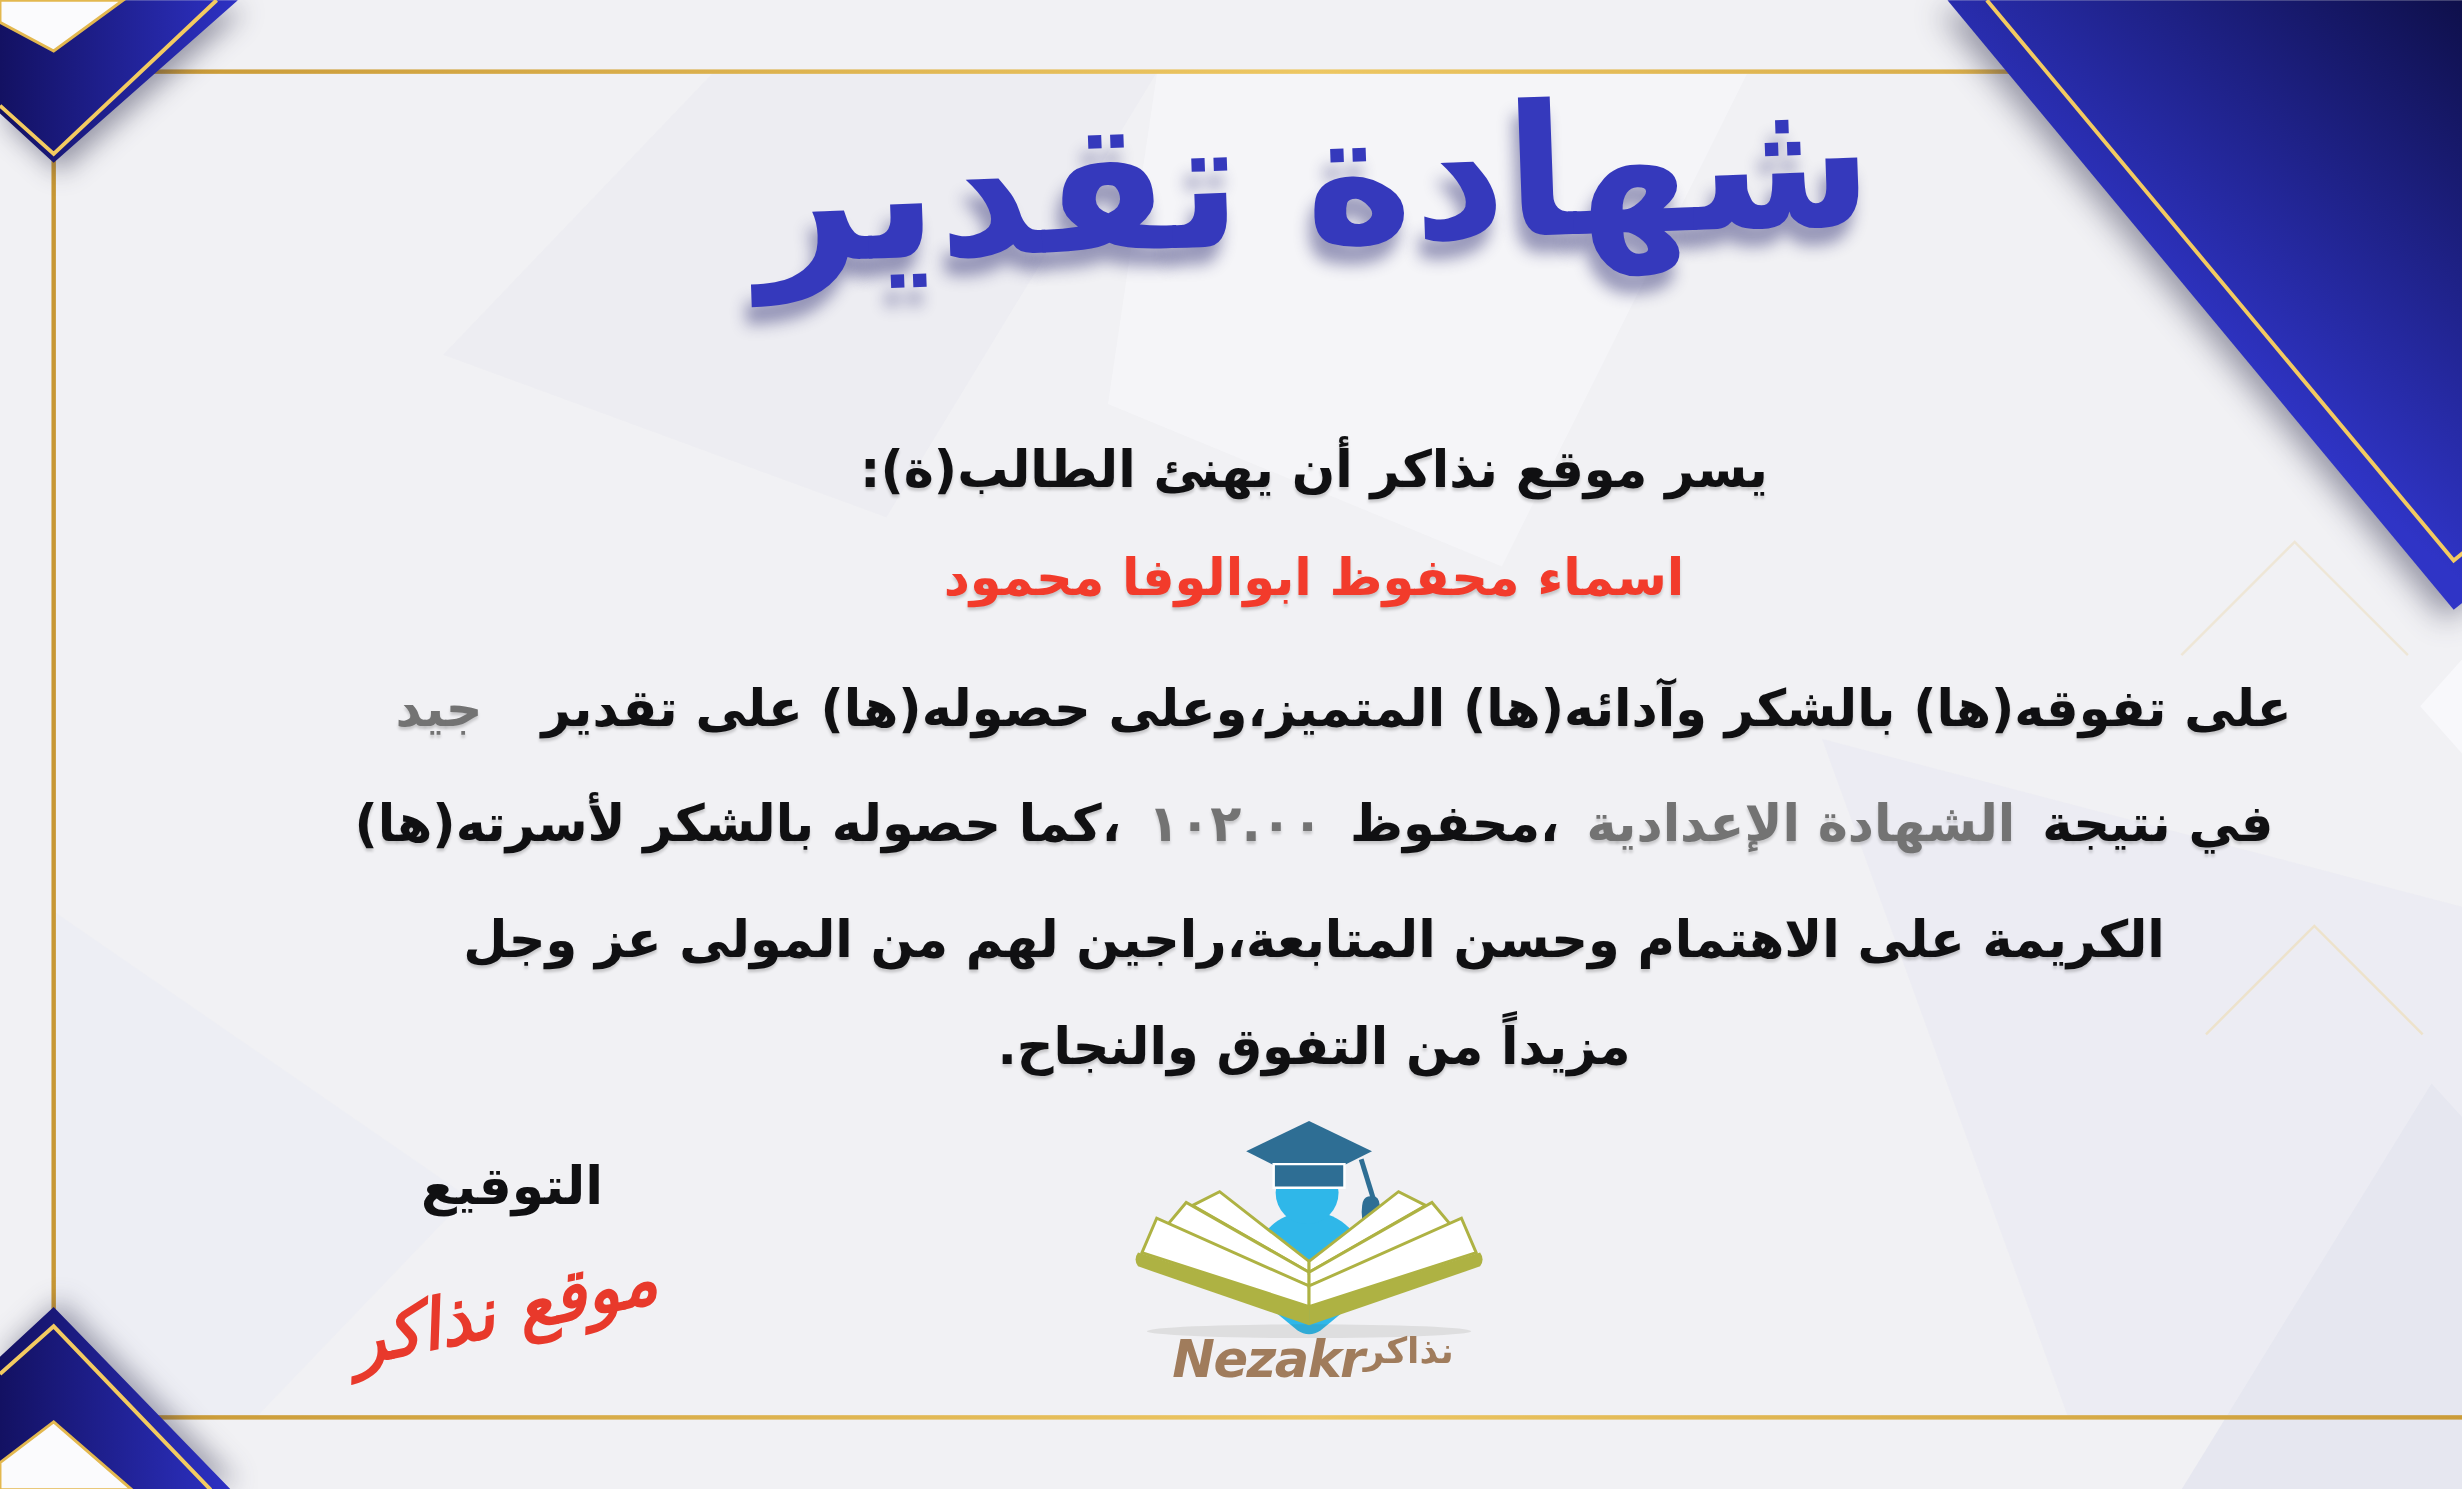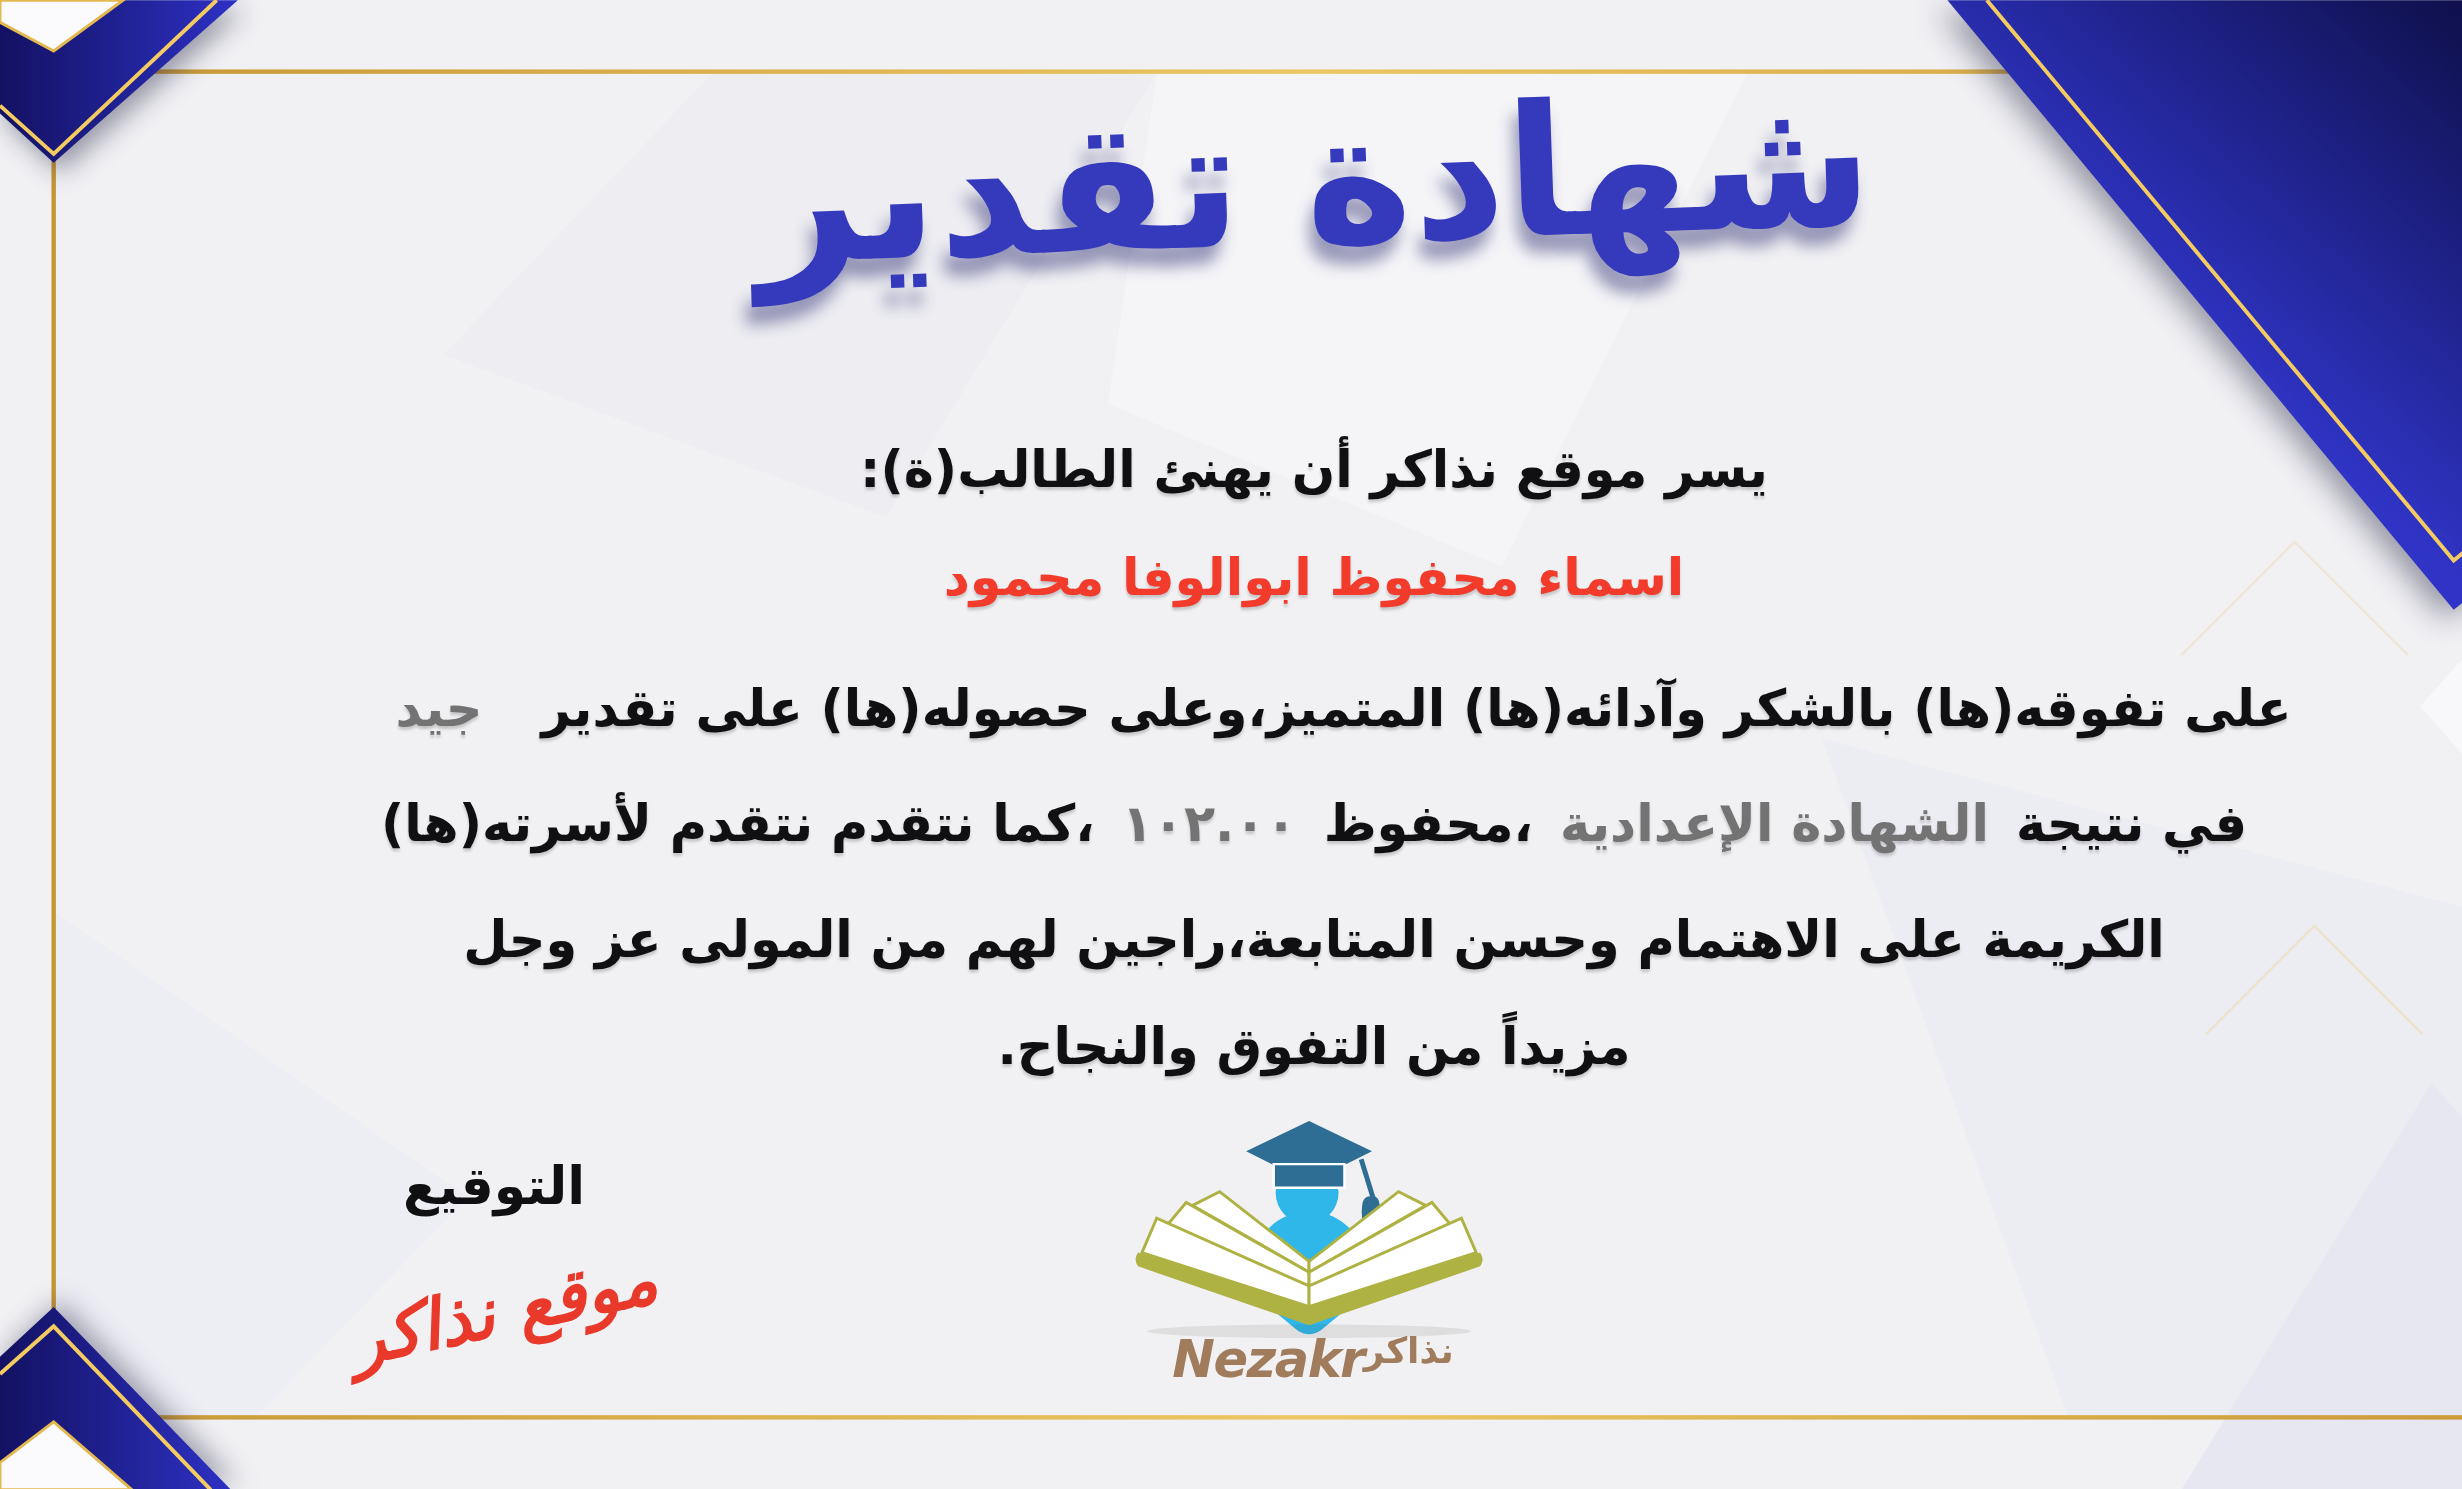--- a/index.html
+++ b/index.html
@@ -25,21 +25,21 @@
   .hl{color:#737373;}
   .l1{top:440px;}
   .l2{top:548px;color:#F23B2B;}
   .l3{top:679px;}
   .l4{top:794px;}
   .l5{top:910px;}
   .l6{top:1017px;}
   .gap-wide{margin-left:59px;margin-right:59px;}
   .gap-mid{margin-left:27px;margin-right:27px;}
   .sig-label{
-    left:371px;top:1156px;width:246px;text-align:center;direction:rtl;
+    left:389px;top:1156px;width:246px;text-align:center;direction:rtl;
     font-size:52px;font-weight:bold;color:#101012;white-space:nowrap;
   }
   .sig-script{
     left:364px;top:1268px;width:295px;text-align:center;direction:rtl;
     font-size:69px;font-weight:bold;font-style:italic;color:#E8392B;
     transform:rotate(-12deg);white-space:nowrap;
   }
   .logo{left:1126px;top:1114px;width:374px;text-align:center;}
   .logo-text{
     display:flex;direction:ltr;justify-content:center;align-items:flex-start;
@@ -114,21 +114,21 @@
   </svg>
 
   <div class="layer title">شهادة تقدير</div>
 
   <div class="layer line l1">يسر موقع نذاكر أن يهنئ الطالب(ة):</div>
 
   <div class="layer line l2">اسماء محفوظ ابوالوفا محمود</div>
 
   <div class="layer line l3"><span>على تفوقه(ها) بالشكر وآدائه(ها) المتميز،وعلى حصوله(ها) على تقدير</span><span class="hl gap-wide">جيد</span></div>
 
-  <div class="layer line l4"><span>في نتيجة</span><span class="hl gap-mid">الشهادة الإعدادية</span><span>،محفوظ</span><span class="hl gap-mid">١٠٢.٠٠</span><span>،كما نتقدم نتقدم لأسرته(ها)</span></div>
+  <div class="layer line l4"><span>في نتيجة</span><span class="hl gap-mid">الشهادة الإعدادية</span><span>،محفوظ</span><span class="hl gap-mid">١٠٢.٠٠</span><span>،كما حصوله بالشكر لأسرته(ها)</span></div>
 
   <div class="layer line l5">الكريمة على الاهتمام وحسن المتابعة،راجين لهم من المولى عز وجل</div>
 
   <div class="layer line l6">مزيداً من التفوق والنجاح.</div>
 
   <div class="layer sig-label">التوقيع</div>
   <div class="layer sig-script">موقع نذاكر</div>
 
   <div class="layer logo">
     <svg width="374" height="231" viewBox="0 0 760 470" aria-hidden="true">

